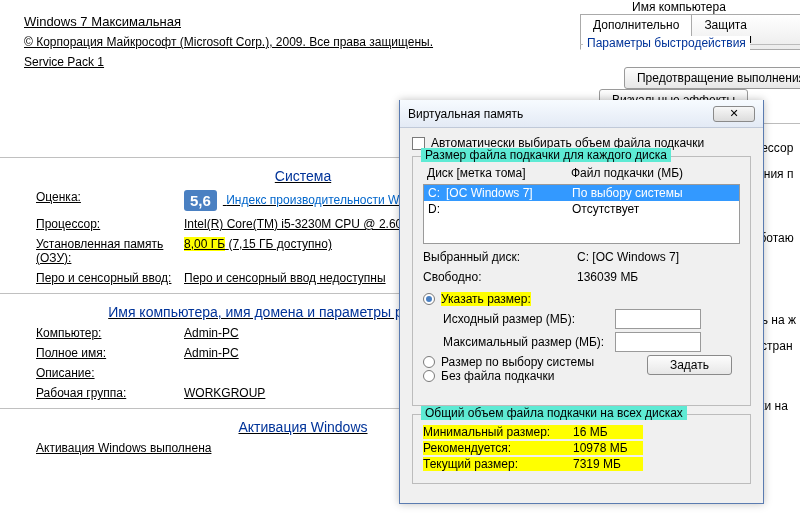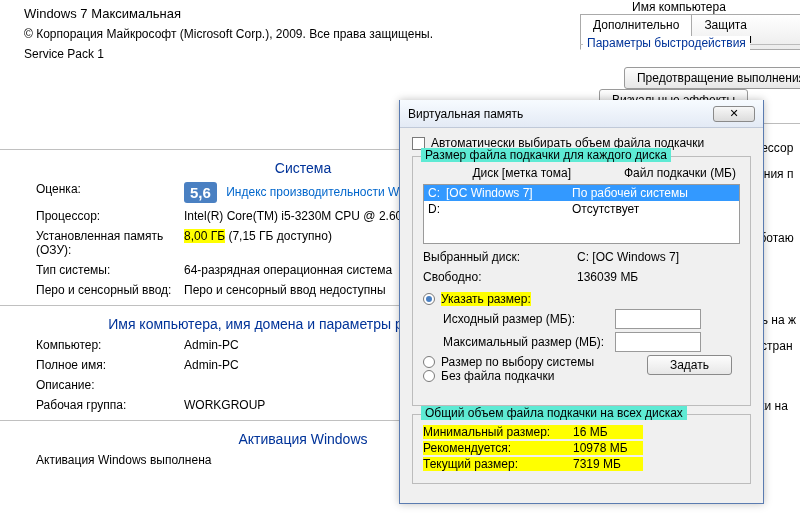--- a/index.html
+++ b/index.html
@@ -10,22 +10,23 @@
     background: #fff;
     width: 800px;
     height: 514px;
     overflow: hidden;
     position: relative;
   }
   .hl { background: #ffff00; }
   .sysinfo {
     position: absolute;
     left: 24px;
-    top: 6px;
+    top: 14px;
     width: 560px;
+    text-decoration: underline;
   }
   .os-title { font-size: 13px; margin-bottom: 6px; }
   .copyright { margin-bottom: 6px; }
   .sp { margin-bottom: 20px; }
   .divider { border-top: 1px solid #c0c0c0; margin: 8px -24px 8px -24px; }
   .section-h {
     color: #003399;
     font-size: 14px;
     margin: 10px 0 6px -2px;
     text-align: center;
@@ -143,21 +144,21 @@
     position: absolute; top: -9px; left: 8px;
     background: #5eead4; padding: 0 4px;
   }
   .drivetbl {
     border: 1px solid #9a9a9a;
     background: #fff;
     margin-top: 3px;
     height: 60px;
     overflow: hidden;
   }
-  .dth { display: flex; font-size: 12px; padding: 1px 4px; text-align: right; }
+  .dth { display: flex; font-size: 12px; padding: 1px 4px; }
   .dth .c1 { flex: 0 0 144px; }
   .dth .c2 { flex: 1; }
   .drow { display: flex; font-size: 12px; padding: 1px 4px; }
   .drow.sel { background: #3399ff; color: #fff; }
   .drow .c1 { flex: 0 0 18px; }
   .drow .c2 { flex: 0 0 126px; }
   .drow .c3 { flex: 1; }
   .kv { display: flex; margin-top: 6px; gap: 24px; }
   .kv .kk { width: 130px; }
   .kv .vv { flex: 1; }
@@ -222,24 +223,20 @@
     <div class="v">Intel(R) Core(TM) i5-3230M CPU @ 2.60</div>
   </div>
   <div class="row">
     <div class="k">Установленная память (ОЗУ):</div>
     <div class="v">
       <span class="hl">8,00 ГБ</span>
       <span>(7,15 ГБ доступно)</span>
     </div>
   </div>
   <div class="row">
-    <div class="k">Тип системы:</div>
-    <div class="v">64-разрядная операционная система</div>
-  </div>
-  <div class="row">
     <div class="k">Перо и сенсорный ввод:</div>
     <div class="v">Перо и сенсорный ввод недоступны</div>
   </div>
 
   <div class="divider"></div>
   <div class="section-h">Имя компьютера, имя домена и параметры рабочей группы</div>
 
   <div class="row">
     <div class="k">Компьютер:</div>
     <div class="v">Admin-PC</div>
@@ -310,21 +307,21 @@
     <div class="fieldset">
       <div class="fs-title">Размер файла подкачки для каждого диска</div>
       <div class="dth">
         <div class="c1">Диск [метка тома]</div>
         <div class="c2">Файл подкачки (МБ)</div>
       </div>
       <div class="drivetbl">
         <div class="drow sel">
           <div class="c1">C:</div>
           <div class="c2">[OC Windows 7]</div>
-          <div class="c3">По рабочей системы</div>
+          <div class="c3">По выбору системы</div>
         </div>
         <div class="drow">
           <div class="c1">D:</div>
           <div class="c2"></div>
           <div class="c3">Отсутствует</div>
         </div>
       </div>
 
       <div class="kv">
         <div class="kk">Выбранный диск:</div>

